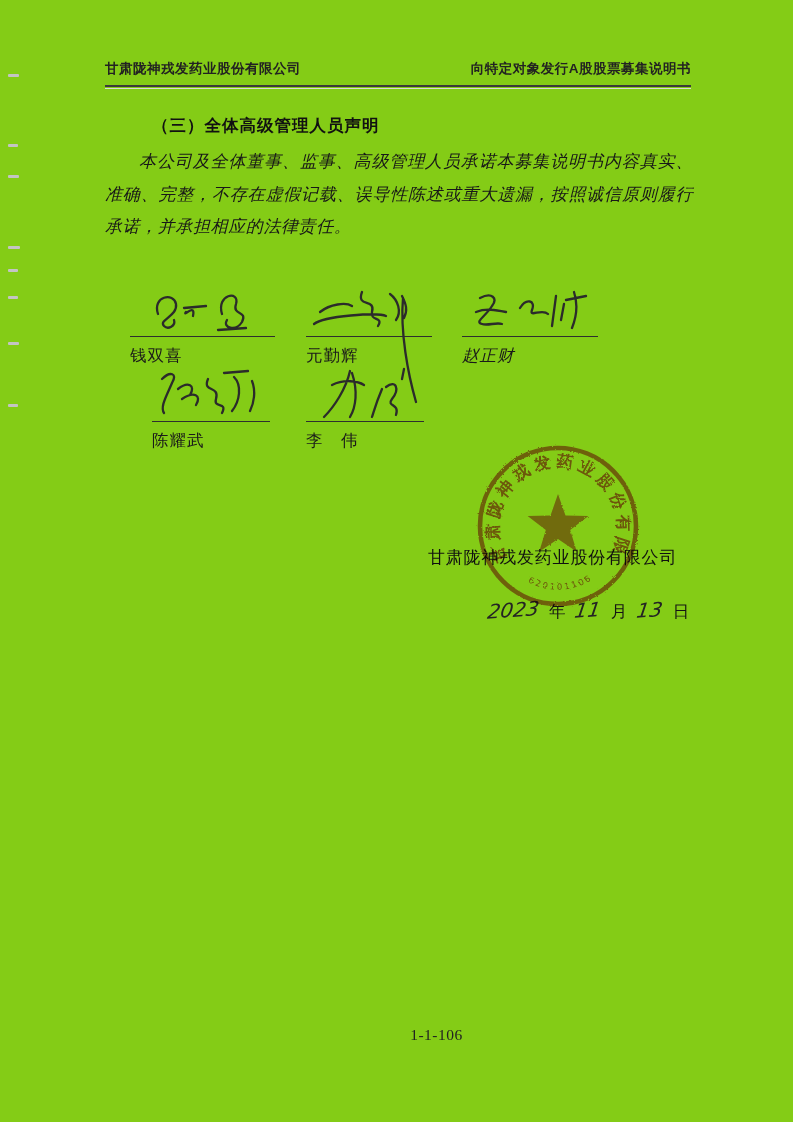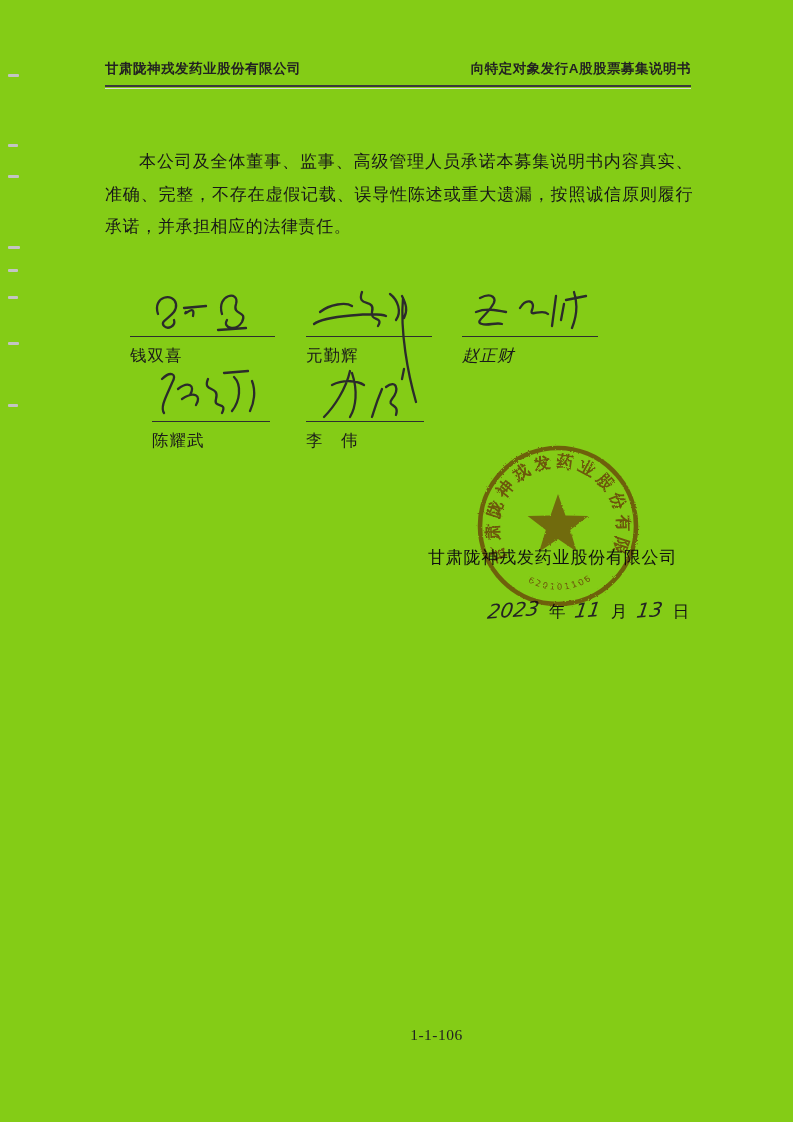--- a/index.html
+++ b/index.html
@@ -22,21 +22,21 @@
   .hdr::after{content:"";position:absolute;left:0;right:0;bottom:-4px;height:1px;background:#d9d9d9;}
 
   .heading{
     position:absolute;left:152px;top:115px;
     font-family:"Liberation Sans","DejaVu Sans",sans-serif;
     font-weight:bold;font-size:16.5px;letter-spacing:1px;color:#111;
   }
   .para{
     position:absolute;left:105px;top:146px;width:588px;
     font-size:17px;line-height:32.5px;text-align:justify;text-indent:2em;
-    letter-spacing:0.6px;color:#181818;margin:0;
+    letter-spacing:0.6px;color:#181818;margin:0;font-style:italic;
   }
   .sig-label{
     position:absolute;left:105px;top:258px;font-size:16.5px;letter-spacing:0.5px;color:#181818;
   }
 
   
   .sig-cell{position:absolute;height:46px;border-bottom:1.6px solid #2e2e2e;}
   .sig-cell svg{position:absolute;left:0;bottom:-8px;overflow:visible;}
   .sig-cell path{fill:none;stroke:#2b2b2b;stroke-width:2.3;stroke-linecap:round;stroke-linejoin:round;}
   .sig-name{
@@ -78,20 +78,21 @@
   <div class="edge-dash" style="top:269px;width:10px;"></div>
   <div class="edge-dash" style="top:296px;width:10px;"></div>
   <div class="edge-dash" style="top:342px;width:11px;"></div>
   <div class="edge-dash" style="top:404px;width:10px;"></div>
 
   <div class="hdr">
     <span>甘肃陇神戎发药业股份有限公司</span>
     <span>向特定对象发行A股股票募集说明书</span>
   </div>
 
+  <div class="heading">（三）全体高级管理人员声明</div>
   <p class="para">本公司及全体董事、监事、高级管理人员承诺本募集说明书内容真实、准确、完整，不存在虚假记载、误导性陈述或重大遗漏，按照诚信原则履行承诺，并承担相应的法律责任。</p>
 
 
   <div class="sig-cell" style="left:130px;top:290px;width:145px;">
     <svg width="145" height="60" viewBox="0 0 145 60">
       <path d="M28,30 C22,12 44,8 46,20 C48,32 28,36 34,42 C38,46 46,42 44,36 M56,28 C52,34 66,18 63,32 M54,24 L76,22 M92,30 C86,10 110,6 106,20 C102,32 118,26 112,38 C106,48 92,44 97,36 M88,46 L116,44"></path>
     </svg>
   </div>
   <div class="sig-cell" style="left:306px;top:290px;width:126px;">
     <svg width="126" height="60" viewBox="0 0 126 60">

